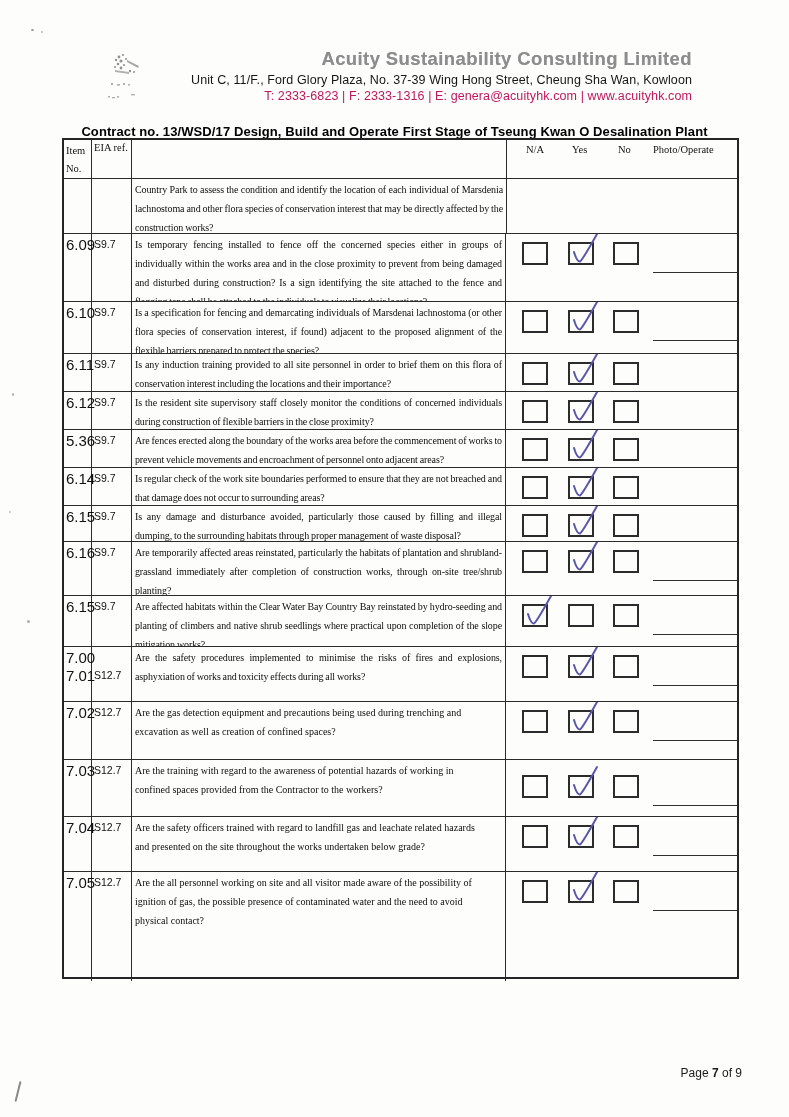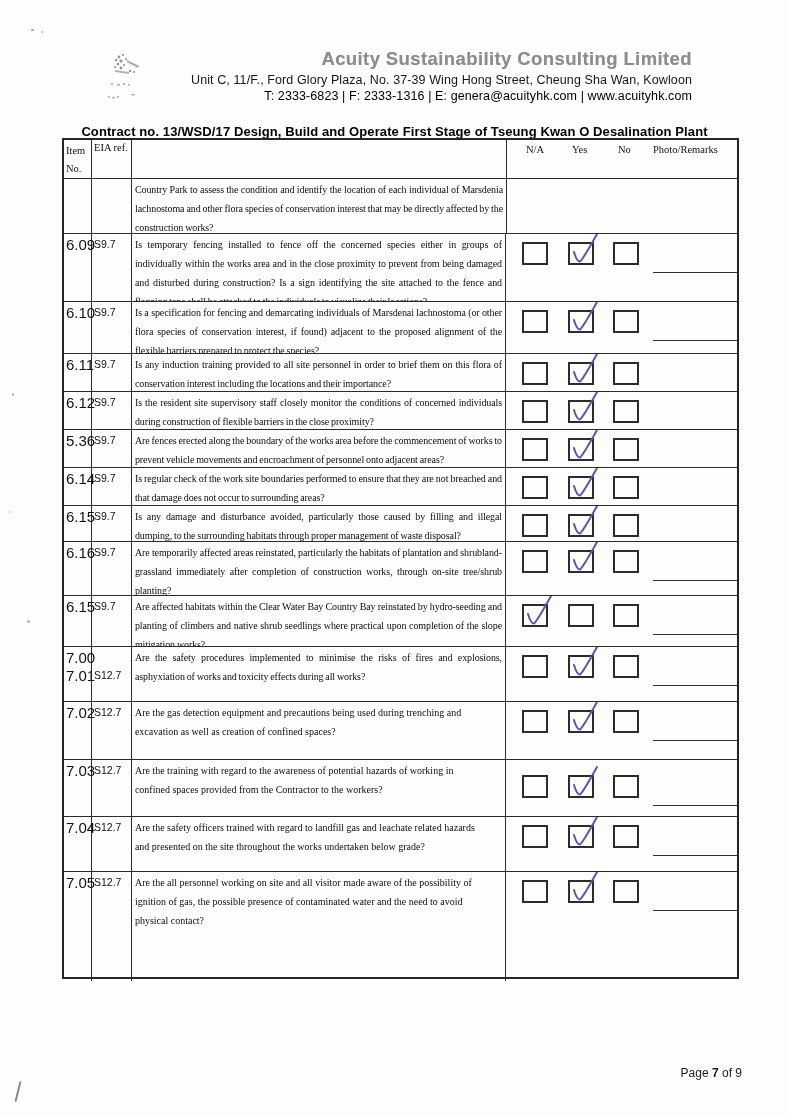--- a/index.html
+++ b/index.html
@@ -11,21 +11,21 @@
     overflow:hidden;
   }
   
   .letterhead{position:absolute;left:100px;right:97px;top:48px;text-align:right;}
   .company-name{
     font-size:18.5px;font-weight:700;letter-spacing:.4px;
     color:#8d8d8d;text-shadow:0 0 .6px #b5b5b5;
     font-family:"Liberation Sans",sans-serif;
   }
   .company-address{font-size:12.5px;color:#161616;margin-top:3px;letter-spacing:.1px;}
-  .company-contact{font-size:12.5px;color:#000000;margin-top:2px;letter-spacing:.1px;}
+  .company-contact{font-size:12.5px;color:#be185d;margin-top:2px;letter-spacing:.1px;}
   .logo{position:absolute;left:103px;top:50px;width:48px;height:58px;opacity:.75;filter:blur(.4px);}
   .contract-title{
     position:absolute;left:0;right:0;top:124px;text-align:center;
     font-size:13px;font-weight:700;color:#000;letter-spacing:.1px;
   }
   
   .checklist{
     position:absolute;left:62px;top:138px;width:677px;height:841px;
     border:2px solid #252525;box-sizing:border-box;
     font-family:"Liberation Serif",serif;
@@ -135,21 +135,21 @@
     <div class="c-item hc">
       <span class="ln">Item</span>
       <span class="ln">No.</span>
     </div>
     <div class="c-ref hc">EIA ref.</div>
     <div class="c-q"></div>
     <div class="th-check">
       <span class="hl hl-na">N/A</span>
       <span class="hl hl-yes">Yes</span>
       <span class="hl hl-no">No</span>
-      <span class="hl hl-photo">Photo/Remarks</span>
+      <span class="hl hl-photo">Photo/Operate</span>
     </div>
   </div>
   <div id="tbody">
       <div class="trow row-0">
     <div class="c-item">
       <span class="ln" data-field="item"></span>
       <span class="ln" data-field="item2"></span>
     </div>
     <div class="c-ref">
       <span class="ln" data-field="ref"></span>

